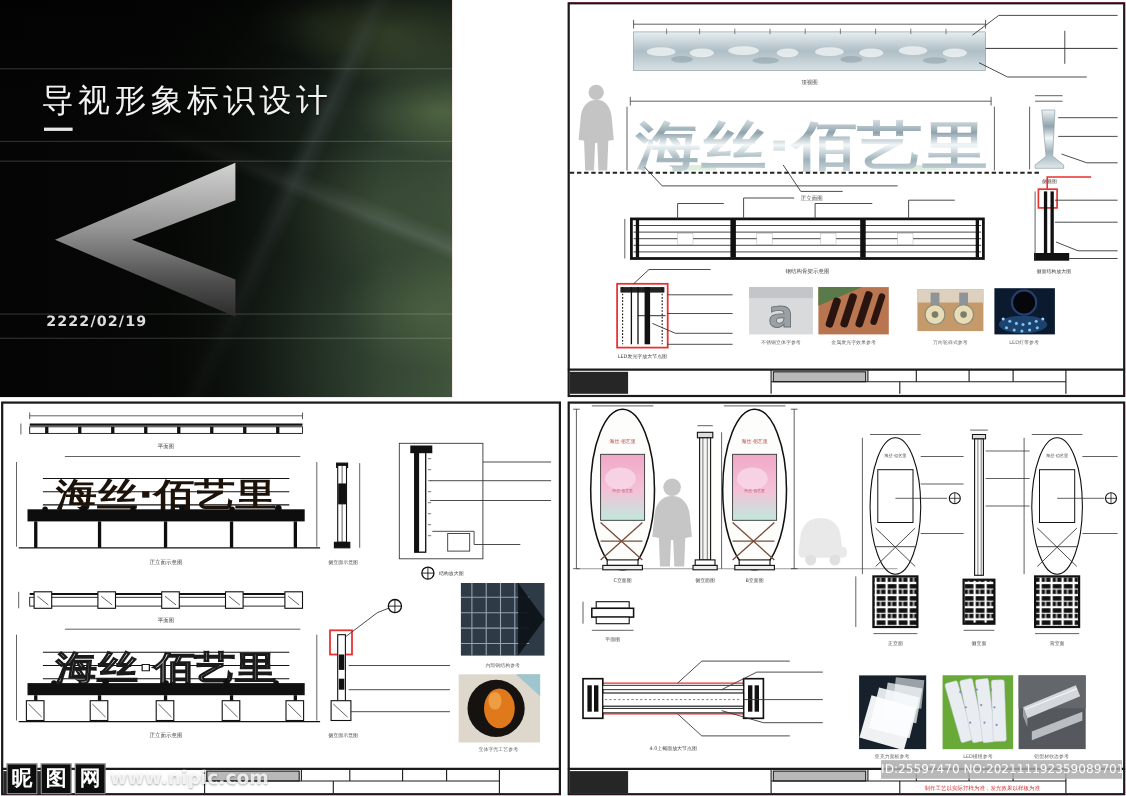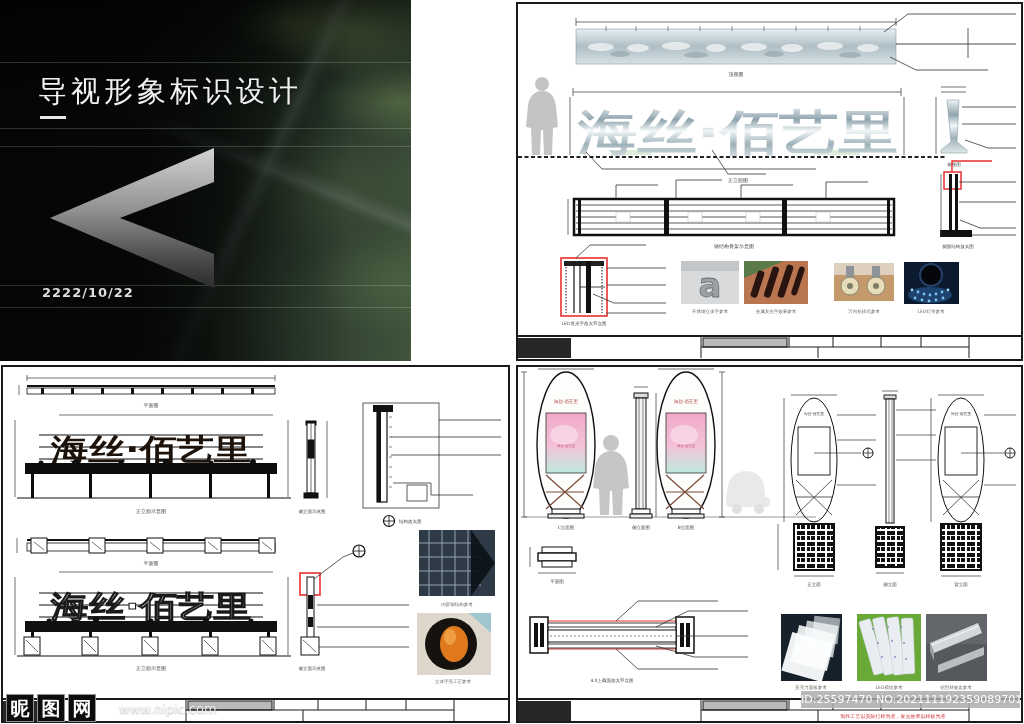--- a/index.html
+++ b/index.html
@@ -28,21 +28,21 @@
     letter-spacing:4px;font-weight:400;text-shadow:0 1px 2px rgba(0,0,0,.7);}
   .cover-underline{position:absolute;left:40px;top:116px;width:26px;height:3px;background:#e8e8e8;}
   .cover-date{position:absolute;left:42px;top:285px;font-size:13px;color:#dddddd;
     letter-spacing:1px;font-weight:bold;}
   .chevron{position:absolute;left:22px;top:146px;}
   
   .nipic{position:absolute;left:5px;top:329px;display:flex;align-items:center;z-index:5;}
   .nipic .box{display:inline-block;width:26px;height:26px;background:#0d0d0d;color:#fff;
     font-size:19px;line-height:26px;text-align:center;margin-right:3px;
     border:1px solid rgba(255,255,255,.55);font-weight:bold;}
-  .nipic .url{margin-left:20px;color:rgba(255,255,255,.82);font-size:13px;font-weight:normal;
+  .nipic .url{margin-left:1px;color:rgba(255,255,255,.82);font-size:17px;font-weight:bold;
     text-shadow:0 1px 2px rgba(0,0,0,.35);}
   .idband{position:absolute;left:285px;top:326px;width:219px;height:17px;
     background:rgba(172,172,172,.85);color:#fdfdfd;font-size:11px;line-height:17px;
     text-align:center;z-index:5;white-space:nowrap;overflow:hidden;}
 </style>
 </head>
 <body>
 
 <div class="stage">
 
@@ -60,21 +60,21 @@
         <stop offset="0" stop-color="#e4e4e4"></stop>
             <stop offset="0.45" stop-color="#9c9c9c"></stop>
         <stop offset="0.78" stop-color="#525252"></stop>
             <stop offset="1" stop-color="#2e2e2e"></stop>
       </linearGradient>
         </defs>
       <polygon points="192,2 28,72 192,142 192,108 98,72 192,36" fill="url(#chv)" opacity="0.92"></polygon>
     </svg>
     <div class="cover-title">导视形象标识设计</div>
     <div class="cover-underline"></div>
-    <div class="cover-date">2222/10/22</div>
+    <div class="cover-date">2222/02/19</div>
   </div>
 
   <div class="sheet" style="left:516px;top:2px;width:507px;height:359px;">
     <svg width="507" height="359" viewBox="0 0 507 359">
       <defs>
         <linearGradient id="metalTR" x1="0" y1="0" x2="0" y2="1">
           <stop offset="0" stop-color="#eef4f6"></stop>
             <stop offset=".28" stop-color="#8fa3ad"></stop>
           <stop offset=".48" stop-color="#f2f7f8"></stop>
             <stop offset=".72" stop-color="#9fb2ba"></stop>

